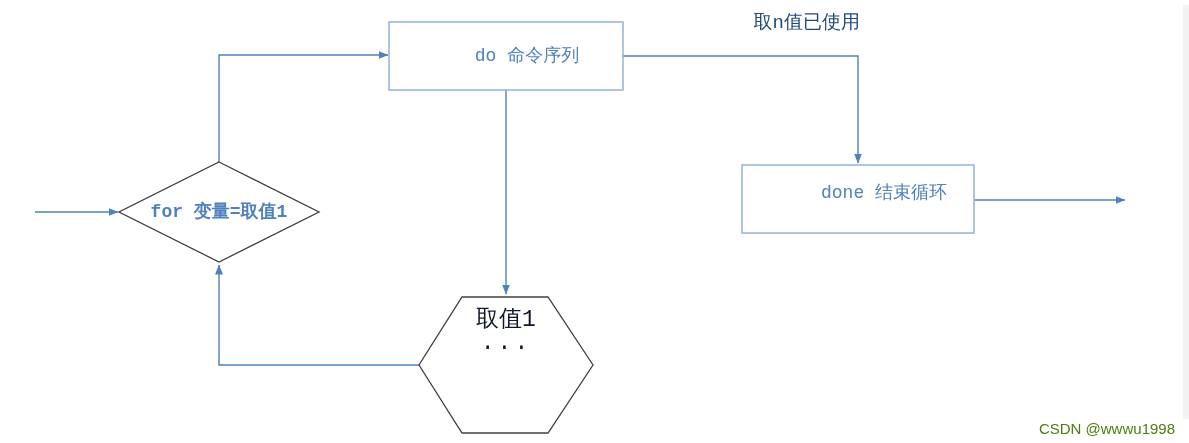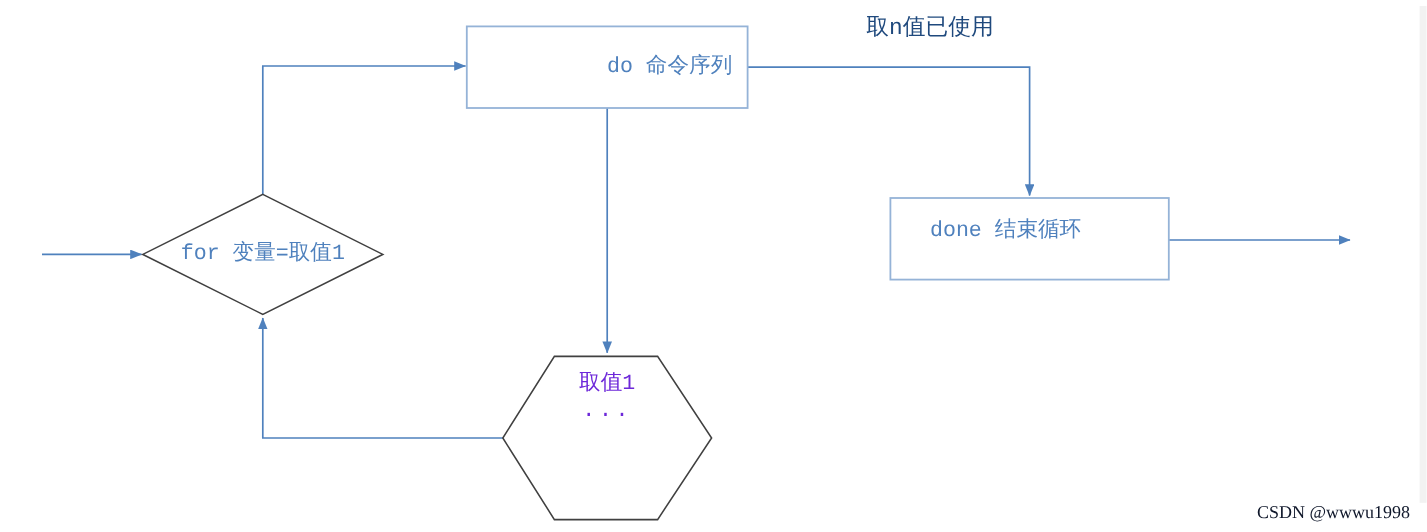--- a/index.html
+++ b/index.html
@@ -20,40 +20,40 @@
     white-space: pre;
     color: #4f81bd;
     font-size: 18px;
     line-height: 1;
   }
   .edge-label {
     position: absolute;
     color: #1f497d;
     font-size: 19px;
     white-space: pre;
-    text-align: center;
+    text-align: right;
   }
   .hex-lines {
     position: absolute;
     left: 419px;
     top: 309px;
     width: 174px;
     text-align: center;
-    color: #6d28d9;
-    font-size: 18px;
+    color: #0f172a;
+    font-size: 23px;
     line-height: 23px;
   }
   .hex-lines .dots { letter-spacing: 3px; }
   .watermark {
     position: absolute;
     right: 14px;
     bottom: 6px;
-    color: #0f172a;
+    color: #4d7c0f;
     font-size: 15px;
-    font-family: Liberation Serif, serif;
+    font-family: Liberation Sans, sans-serif;
     white-space: pre;
   }
   .scrollbar-track {
     position: absolute;
     left: 1183px;
     top: 5px;
     width: 6px;
     height: 414px;
     background: #f2f2f2;
   }
@@ -84,25 +84,25 @@
 
     <polygon points="219,162 319,212 219,262 119,212" stroke-width="1.3" stroke="#404040" fill="#ffffff"></polygon>
 
     <rect x="389" y="22" width="234" height="68" stroke-width="1.5" stroke="#95b3d7" fill="#ffffff"></rect>
 
     <rect x="742" y="165" width="232" height="68" stroke-width="1.5" stroke="#95b3d7" fill="#ffffff"></rect>
 
     <polygon points="462,297 548,297 593,365 548,433 462,433 419,365" stroke-width="1.3" stroke="#404040" fill="#ffffff"></polygon>
   </svg>
 
-  <div class="lbl" style="left:119px; top:200px; width:200px; height:24px;">for 变量=取值1</div>
+  <div class="lbl" style="left:119px; top:200px; width:200px; height:24px;font-weight:bold;">for 变量=取值1</div>
 
-  <div class="lbl" style="left:389px; top:22px; width:276px; height:68px;padding-left:31px;">do 命令序列</div>
+  <div class="lbl" style="left:389px; top:22px; width:276px; height:68px;">do 命令序列</div>
 
-  <div class="lbl" style="left:722px; top:165px; width:232px; height:56px;">done 结束循环</div>
+  <div class="lbl" style="left:768px; top:165px; width:232px; height:56px;">done 结束循环</div>
 
   <div class="edge-label" style="left:690px; top:9px; width:170px;">取n值已使用</div>
 
   <div class="hex-lines">
     <div>取值1</div>
     <div class="dots">...</div>
   </div>
 
   <div class="scrollbar-track"></div>
 

